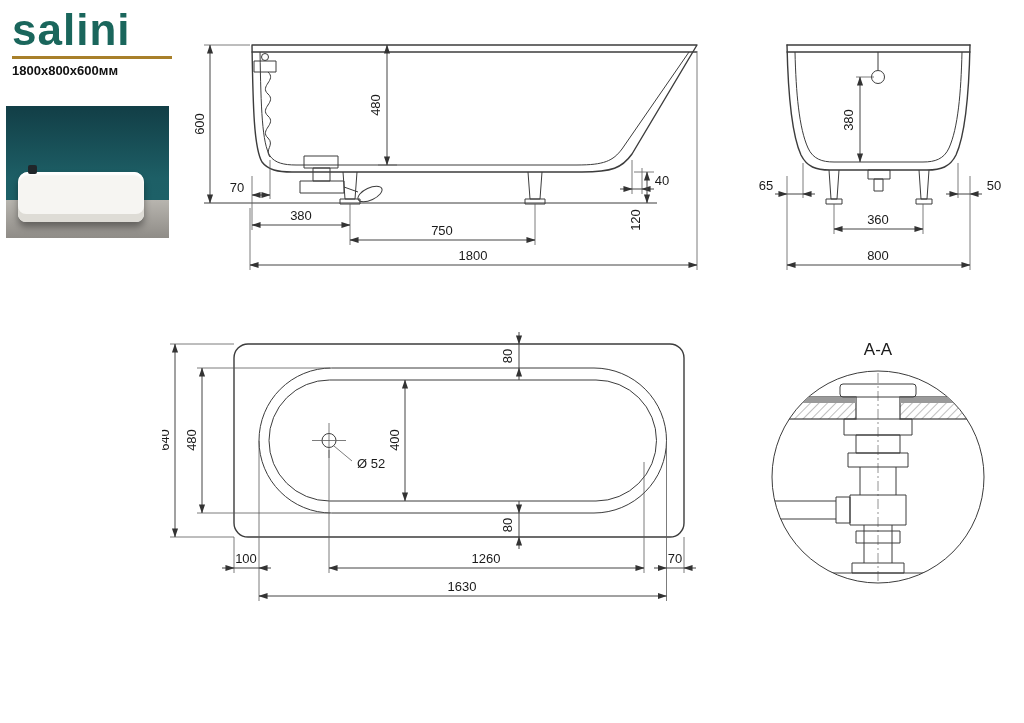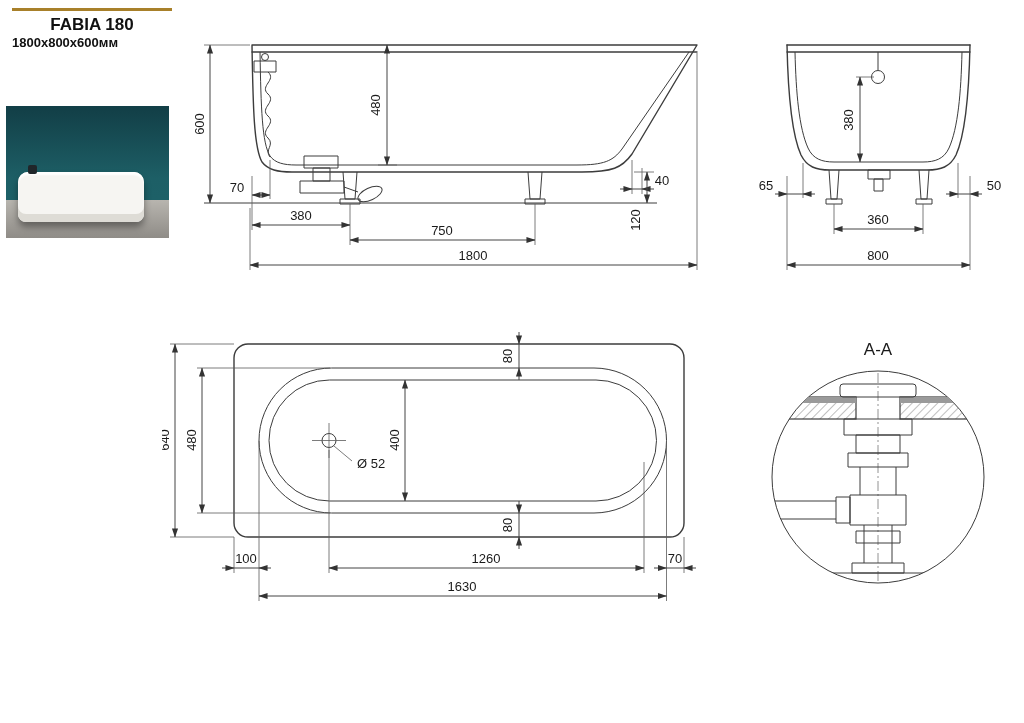--- a/index.html
+++ b/index.html
@@ -41,22 +41,22 @@
       <marker id="arr" viewBox="0 0 10 10" refX="9.5" refY="5" markerWidth="9" markerHeight="9" orient="auto-start-reverse">
         <path d="M0,1.6 L10,5 L0,8.4 z" fill="#333"></path>
       </marker>
       <pattern id="hatch" width="6" height="6" patternUnits="userSpaceOnUse" patternTransform="rotate(45)">
         <line x1="0" y1="0" x2="0" y2="6" stroke="#808080" stroke-width="1"></line>
       </pattern>
     </defs>
   </svg>
 
   <div class="brand">
+    <div class="brand-logo">salini</div>
     <div class="brand-rule"></div>
-    <div class="brand-model">FABIA 180</div>
     <div class="brand-size">1800x800x600мм</div>
   </div>
 
   <div class="photo">
     <div class="photo-floor"></div>
     <div class="photo-tub"></div>
     <div class="photo-faucet"></div>
   </div>
 
   <svg class="view" style="left:192px;top:8px" width="520" height="295" viewBox="0 0 520 295">

